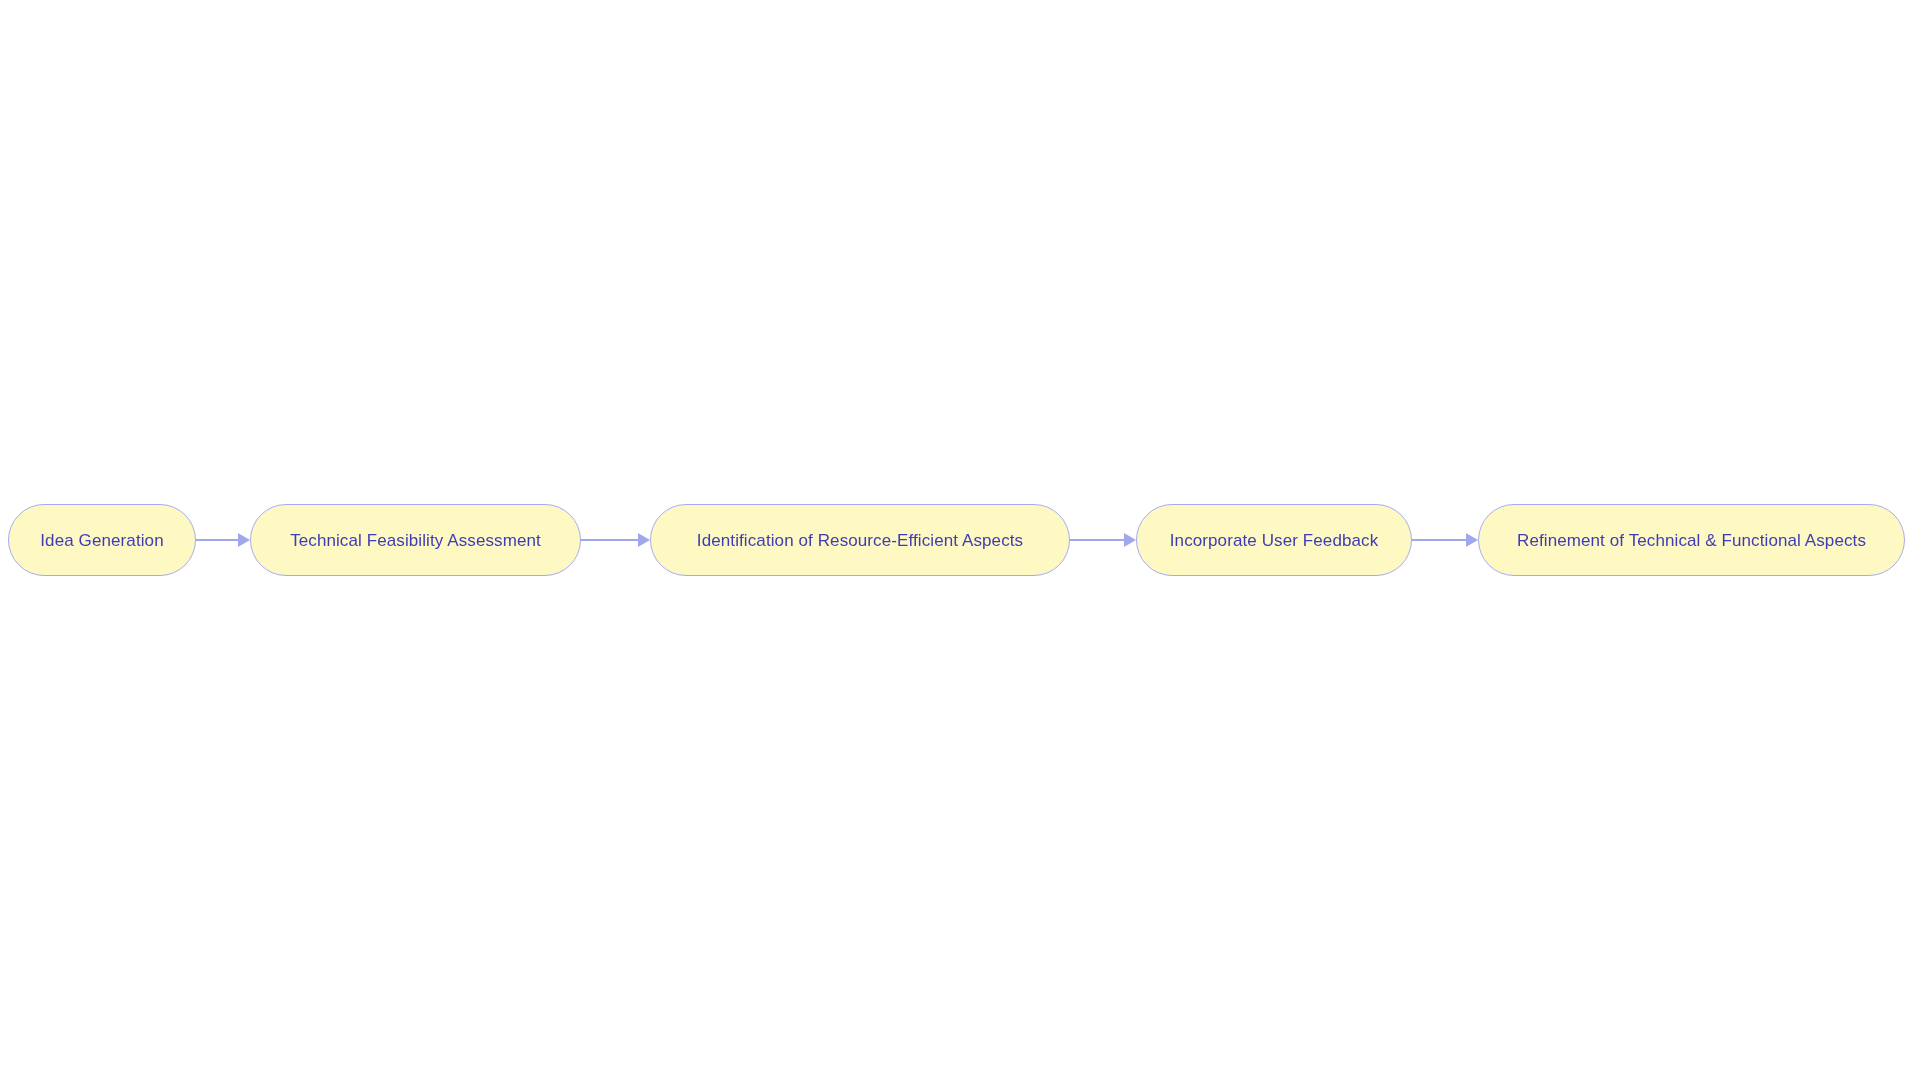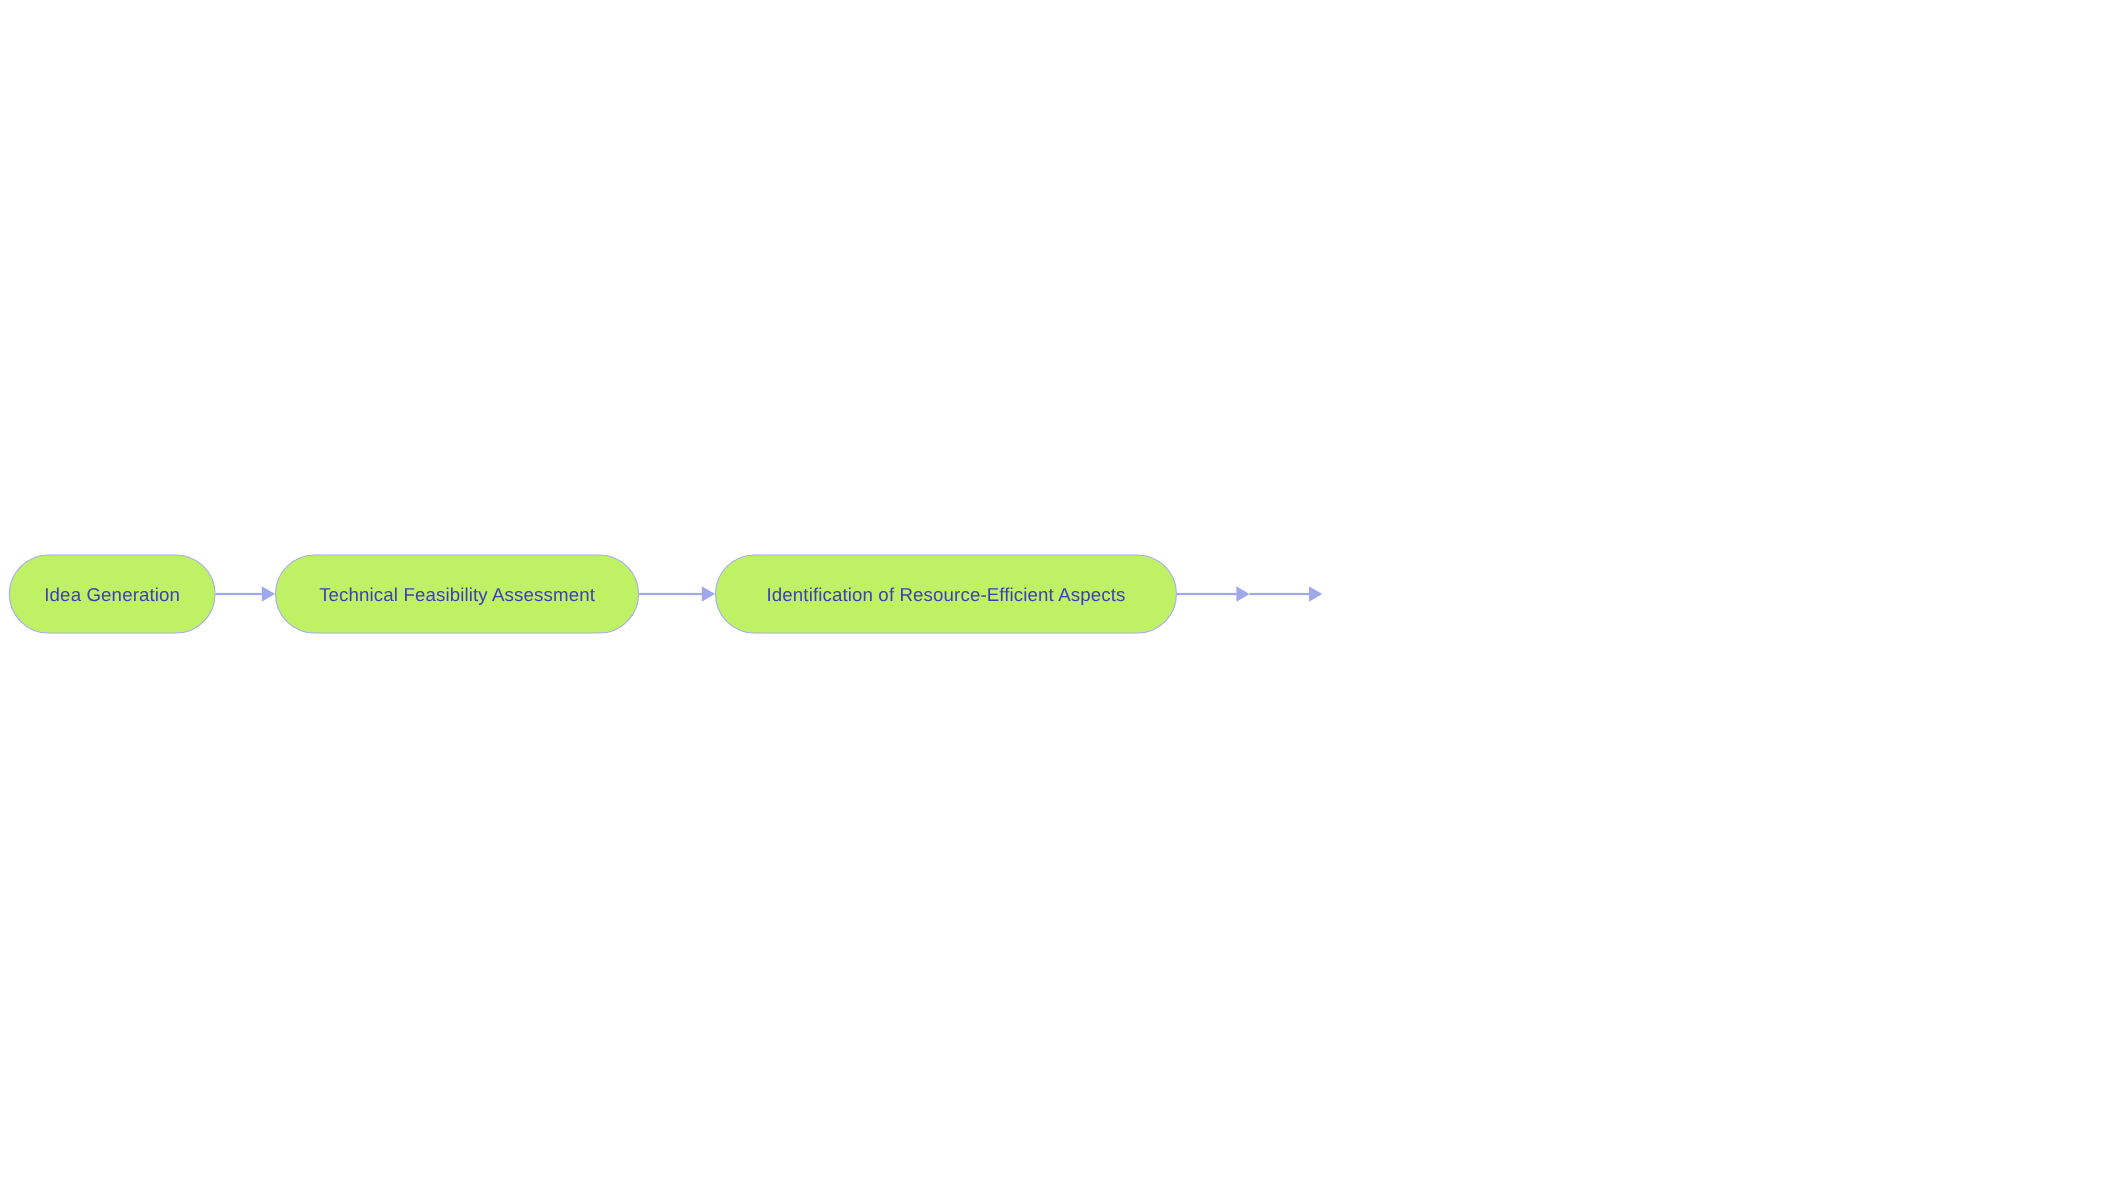--- a/index.html
+++ b/index.html
@@ -29,21 +29,21 @@
     height: 72px;
     display: flex;
     flex-direction: row;
     align-items: center;
     flex-wrap: nowrap;
   }
 
   .node {
     height: 72px;
     box-sizing: border-box;
-    background: #bef264;
+    background: #fef9c3;
     border: 1px solid #a5abf0;
     border-radius: 36px;
     display: flex;
     align-items: center;
     justify-content: center;
     flex: 0 0 auto;
   }
 
   .node-label {
     color: #3f3db5;
@@ -116,21 +116,27 @@
 
     <div class="node n2">
       <span class="node-label">Identification of Resource-Efficient Aspects</span>
     </div>
 
     <div class="connector c2">
       <div class="connector-shaft"></div>
       <div class="connector-head"></div>
     </div>
 
+    <div class="node n3">
+      <span class="node-label">Incorporate User Feedback</span>
+    </div>
 
     <div class="connector c3">
       <div class="connector-shaft"></div>
       <div class="connector-head"></div>
     </div>
 
+    <div class="node n4">
+      <span class="node-label">Refinement of Technical &amp; Functional Aspects</span>
+    </div>
 
   </div>
 </div>
 
 </body></html>

